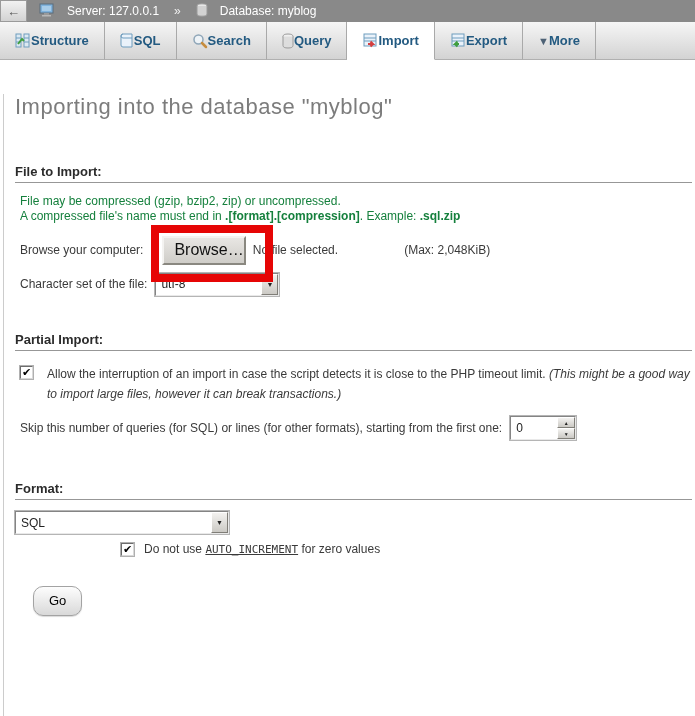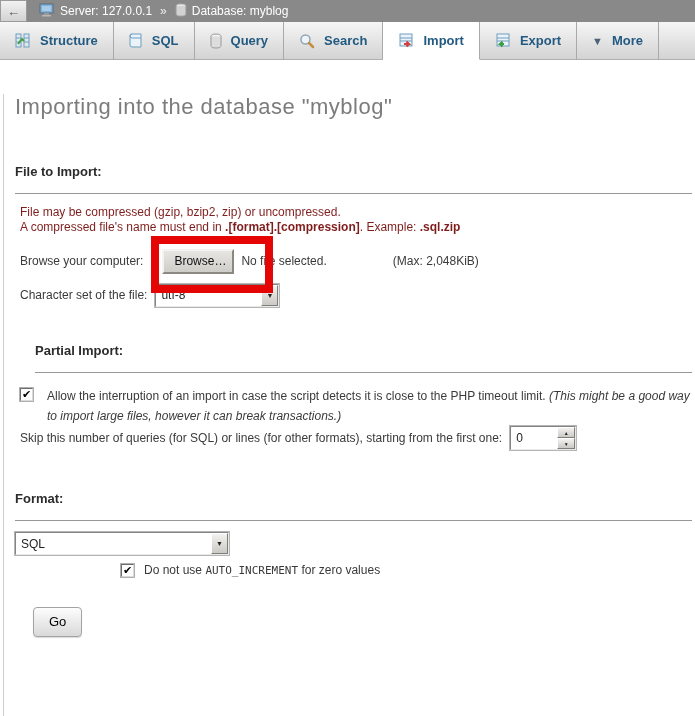--- a/index.html
+++ b/index.html
@@ -24,31 +24,31 @@
   }
   .back-btn {
     width: 27px; height: 22px;
     background: linear-gradient(#f2f2f2,#d2d2d2);
     border: 1px solid #9a9a9a;
     color: #555;
     display: flex; align-items: center; justify-content: center;
     font-size: 13px;
     cursor: pointer;
   }
-  .topbar .crumb { display: flex; align-items: center; gap: 5px; margin-left: 12px; }
+  .topbar .crumb { display: flex; align-items: center; gap: 12px; margin-left: 12px; }
   .topbar .sep { margin: 0 3px; color: #f0f0f0; }
 
   
   .tabbar {
     height: 38px;
     display: flex;
     background: linear-gradient(#f6f6f6, #d2d2d2);
   }
   .tab {
-    display: flex; align-items: center; gap: 9px;
+    display: flex; align-items: center; 
     padding: 0 15px;
     border-right: 1px solid #a9a9a9;
     border-bottom: 1px solid #b0b0b0;
     color: #235a81;
     font-weight: bold;
     font-size: 13px;
     cursor: pointer;
     white-space: nowrap;
   }
   .tab.active {
@@ -70,42 +70,42 @@
     margin-top: 34px;
     font-size: 22px;
     font-weight: normal;
     color: #7c7c7c;
     letter-spacing: 0.5px;
   }
   .sect-head {
     font-size: 13px;
     font-weight: bold;
     color: #2b2b2b;
-    padding-bottom: 14px;
+    padding-bottom: 3px;
     border-bottom: 1px solid #979797;
   }
   .h-file   { margin-top: 44px; }
-  .h-part   { margin-top: 36px; margin-left: 20px; }
+  .h-part   { margin-top: 36px; }
   .h-format { margin-top: 41px; }
   .h-fso    { margin-top: 37px; }
 
-  .intro { margin: 11px 0 0 5px; line-height: 15px; color: #7f1d1d; }
+  .intro { margin: 11px 0 0 5px; line-height: 15px; color: #15803d; }
 
   .row { display: flex; align-items: center; margin-left: 5px; }
   .browse-row { margin-top: 6px; height: 40px; position: relative; }
   .charset-row { margin-top: 2px; height: 24px; }
 
   .win-btn {
     background: linear-gradient(#e8e6e3,#cfcdc8);
     border-top: 2px solid #f4f3f1;
     border-left: 2px solid #f4f3f1;
     border-right: 2px solid #8a8880;
     border-bottom: 2px solid #8a8880;
-    padding: 3px 6px 4px 10px;
-    font-size: 12px;
+    padding: 3px 0 4px 10px;
+    font-size: 16px;
     color: #111;
     margin-left: 19px;
     cursor: pointer;
     text-align: center;
   }
   .no-file { margin-left: 7px; }
   .max-size { margin-left: 66px; }
 
   .red-box {
     position: absolute;
@@ -156,21 +156,21 @@
     display: flex; align-items: center; justify-content: center;
     font-size: 11px; color: #000;
     flex: 0 0 13px;
     cursor: pointer;
   }
   .allow-row { margin-top: 13px; align-items: flex-start; }
   .allow-row .cbox { margin-top: 2px; }
   .allow-text { margin-left: 14px; max-width: 648px; line-height: 20px; }
   .note-italic { font-style: italic; }
 
-  .skip-row { margin-top: 0; height: 24px; }
+  .skip-row { margin-top: 12px; height: 24px; }
   .spin-wrap {
     display: inline-flex;
     margin-left: 8px;
     border-top: 1px solid #848484;
     border-left: 1px solid #848484;
     border-right: 1px solid #e9e9e9;
     border-bottom: 1px solid #e9e9e9;
     outline: 1px solid #b5b5b5;
     background: #fff;
     width: 66px; height: 24px;
@@ -187,28 +187,28 @@
     border-left: 1px solid #fff;
     border-right: 1px solid #807e78;
     border-bottom: 1px solid #807e78;
     display: flex; align-items: center; justify-content: center;
     font-size: 5px; color: #222; cursor: pointer;
   }
 
   .compat-row { margin-top: 21px; height: 24px; margin-left: 86px; }
   .autoinc-row { margin-top: 8px; margin-left: 106px; }
   .autoinc-row .lbl { margin-left: 10px; }
-  .mono { font-family: "DejaVu Sans Mono", monospace; font-size: 11px; }
+  .mono { font-family: "DejaVu Sans Mono", monospace; font-size: 11px; text-decoration: underline; }
 
   .go-btn {
     margin: 30px 0 0 18px;
     display: inline-block;
     background: linear-gradient(#fdfdfd,#d9d9d9);
     border: 1px solid #a3a3a3;
-    border-radius: 4px;
+    border-radius: 10px;
     padding: 6px 15px 7px 15px;
     font-size: 13px;
     color: #000;
     cursor: pointer;
     box-shadow: 0 1px 1px rgba(0,0,0,0.15);
   }
 </style>
 </head>
 <body>
 
@@ -256,35 +256,35 @@
     <span>
       <svg width="14" height="16" viewBox="0 0 14 16">
         <path d="M3 1 h9 v13 h-9 a2 2 0 0 1 -2-2 v-9 a2 2 0 0 1 2-2 z" fill="#eaf2fa" stroke="#6f9dbe"></path>
         <path d="M3 1 a2 2 0 0 0 0 4 h9" fill="none" stroke="#6f9dbe"></path>
       </svg>
     </span>
     <span>SQL</span>
   </div>
   <div class="tab">
     <span>
+      <svg width="16" height="16" viewBox="0 0 16 16">
+        <circle cx="6.5" cy="6.5" r="4.5" fill="#eef3f7" stroke="#8fa6b8" stroke-width="1.5"></circle>
+        <line x1="10" y1="10" x2="14" y2="14" stroke="#c68d3f" stroke-width="2.5" stroke-linecap="round"></line>
+      </svg>
+    </span>
+    <span>Search</span>
+  </div>
+  <div class="tab">
+    <span>
       <svg width="12" height="16" viewBox="0 0 12 16">
         <ellipse cx="6" cy="3.5" rx="5" ry="2.5" fill="#f0f0f0" stroke="#9a9a9a"></ellipse>
         <path d="M1 3.5 v9 a5 2.5 0 0 0 10 0 v-9" fill="#dddddd" stroke="#9a9a9a"></path>
       </svg>
     </span>
     <span>Query</span>
-  </div>
-  <div class="tab">
-    <span>
-      <svg width="16" height="16" viewBox="0 0 16 16">
-        <circle cx="6.5" cy="6.5" r="4.5" fill="#eef3f7" stroke="#8fa6b8" stroke-width="1.5"></circle>
-        <line x1="10" y1="10" x2="14" y2="14" stroke="#c68d3f" stroke-width="2.5" stroke-linecap="round"></line>
-      </svg>
-    </span>
-    <span>Search</span>
   </div>
   <div class="tab active">
     <span>
       <svg width="16" height="16" viewBox="0 0 16 16">
         <rect x="2" y="1" width="12" height="12" fill="#eaf2fa" stroke="#6f9dbe"></rect>
         <line x1="2" y1="5" x2="14" y2="5" stroke="#6f9dbe"></line>
         <line x1="2" y1="8" x2="14" y2="8" stroke="#6f9dbe"></line>
         <path d="M6 11 h5 l-2.5 -2.5 M11 11 l-2.5 2.5" fill="none" stroke="#d43f3f" stroke-width="2"></path>
       </svg>
     </span>

